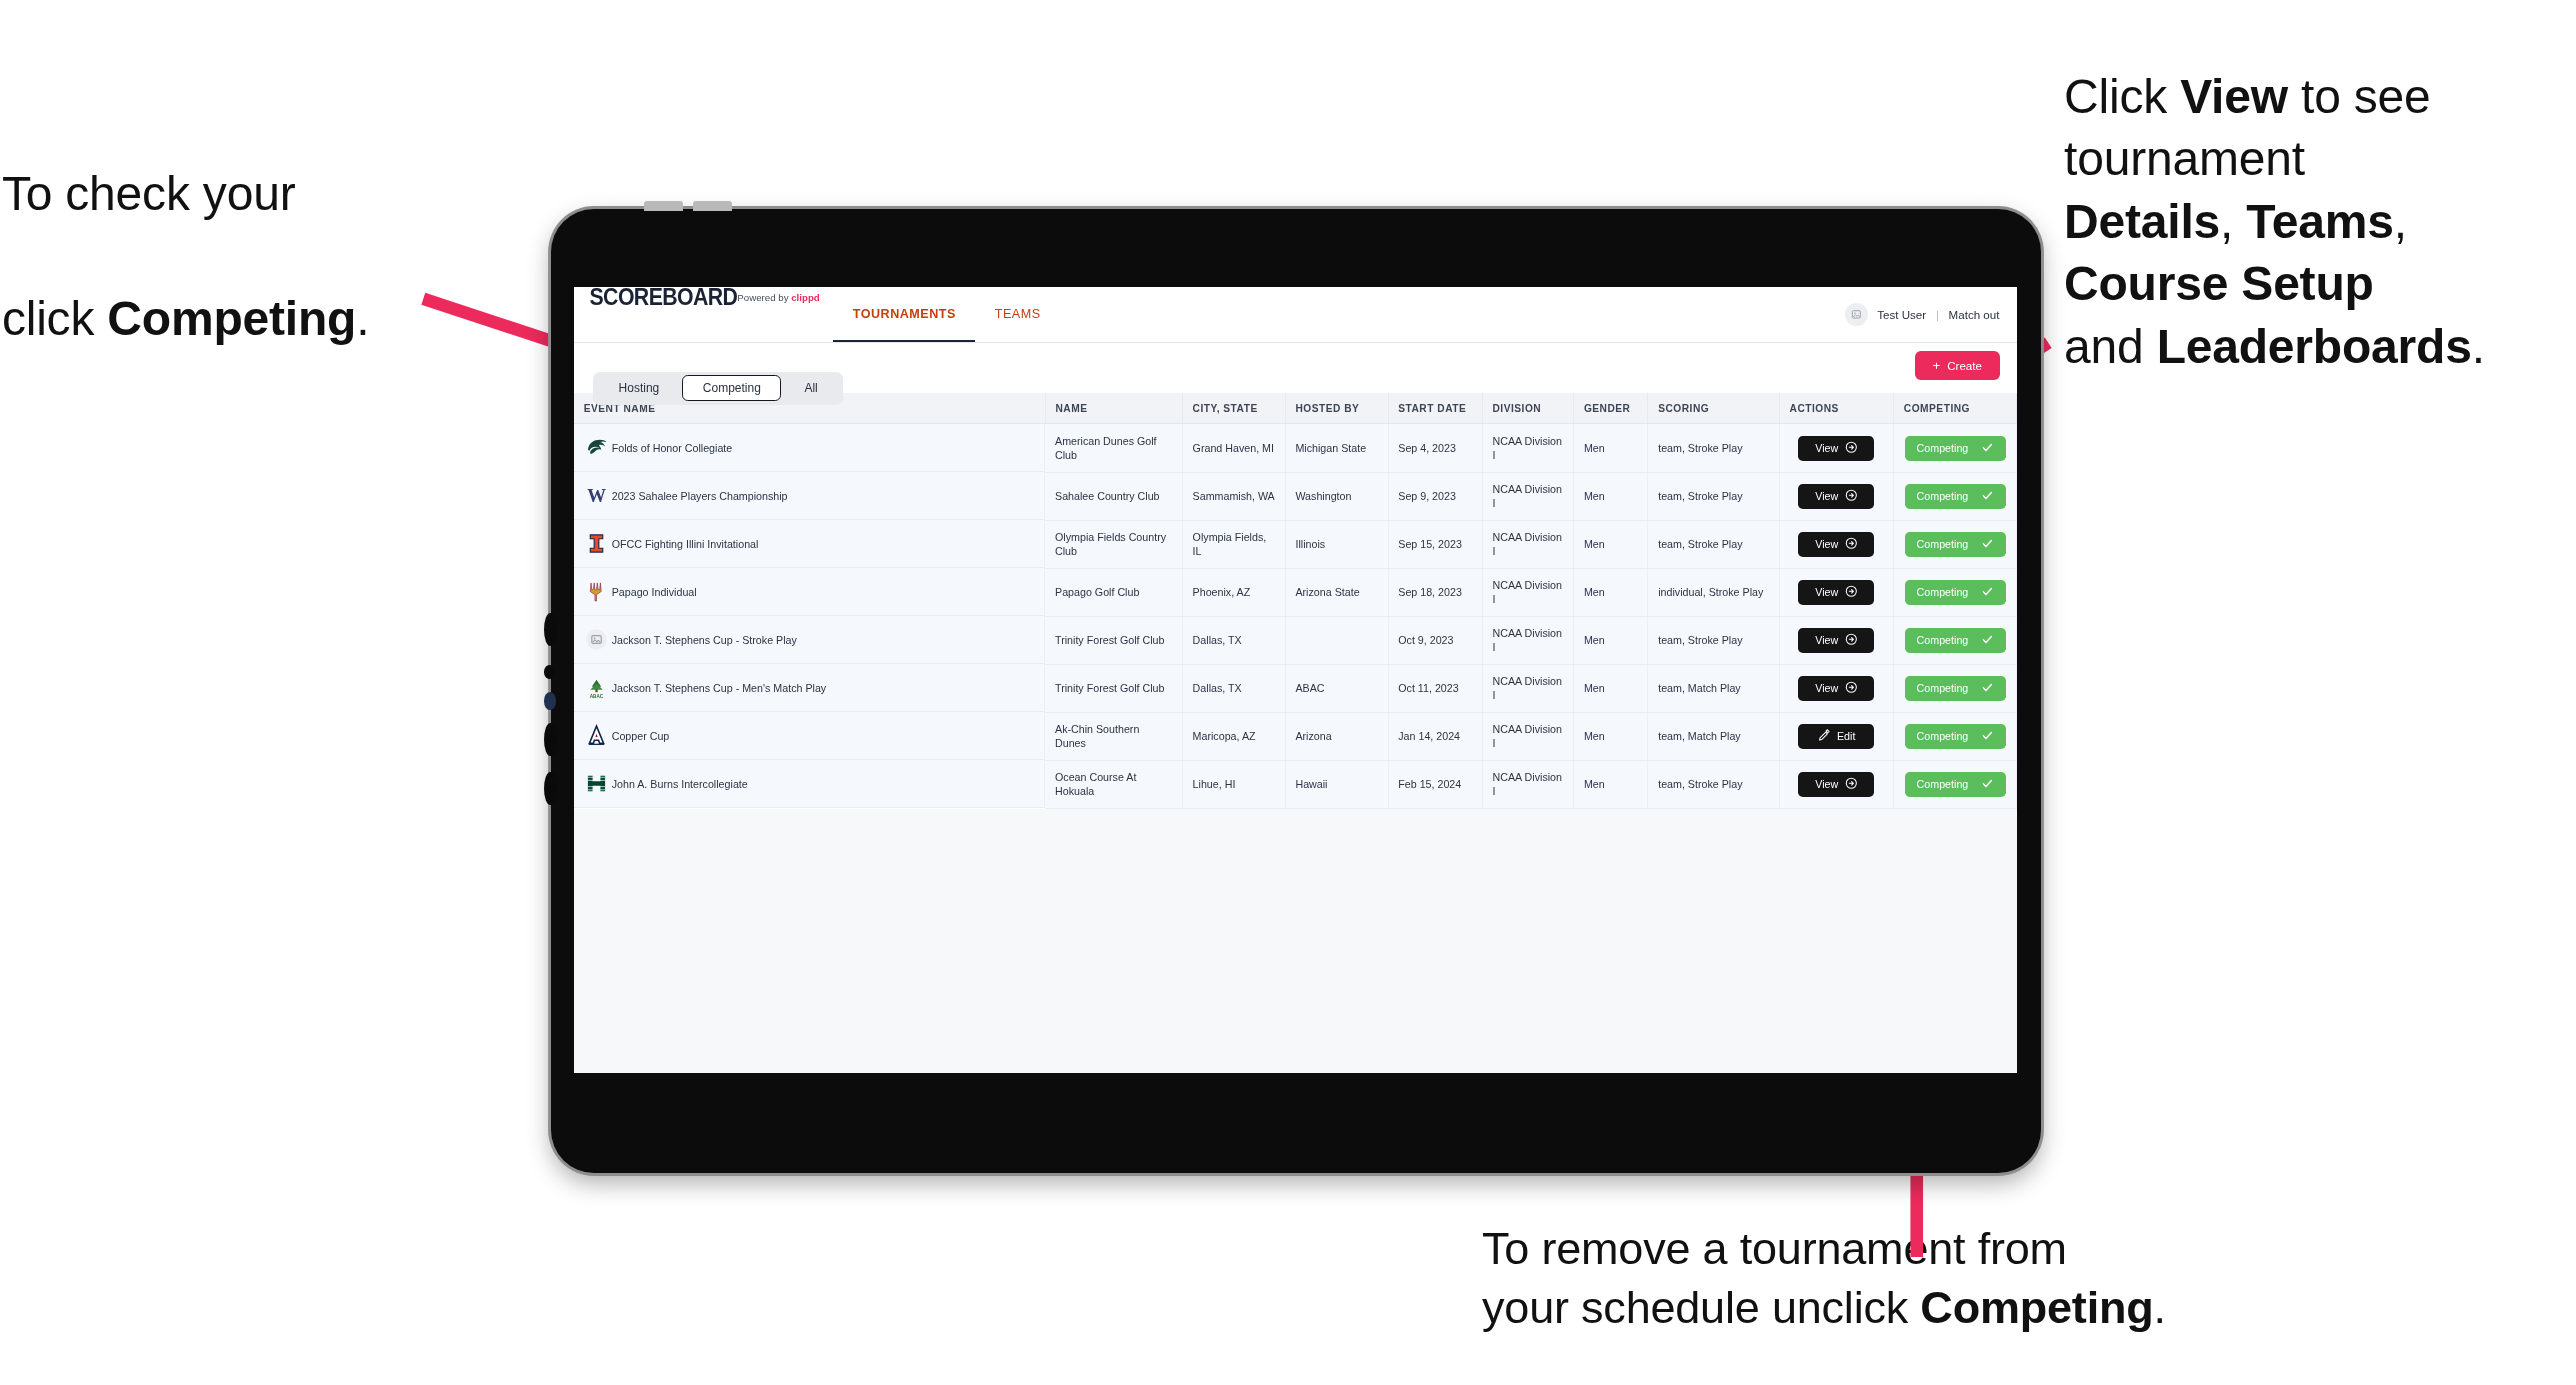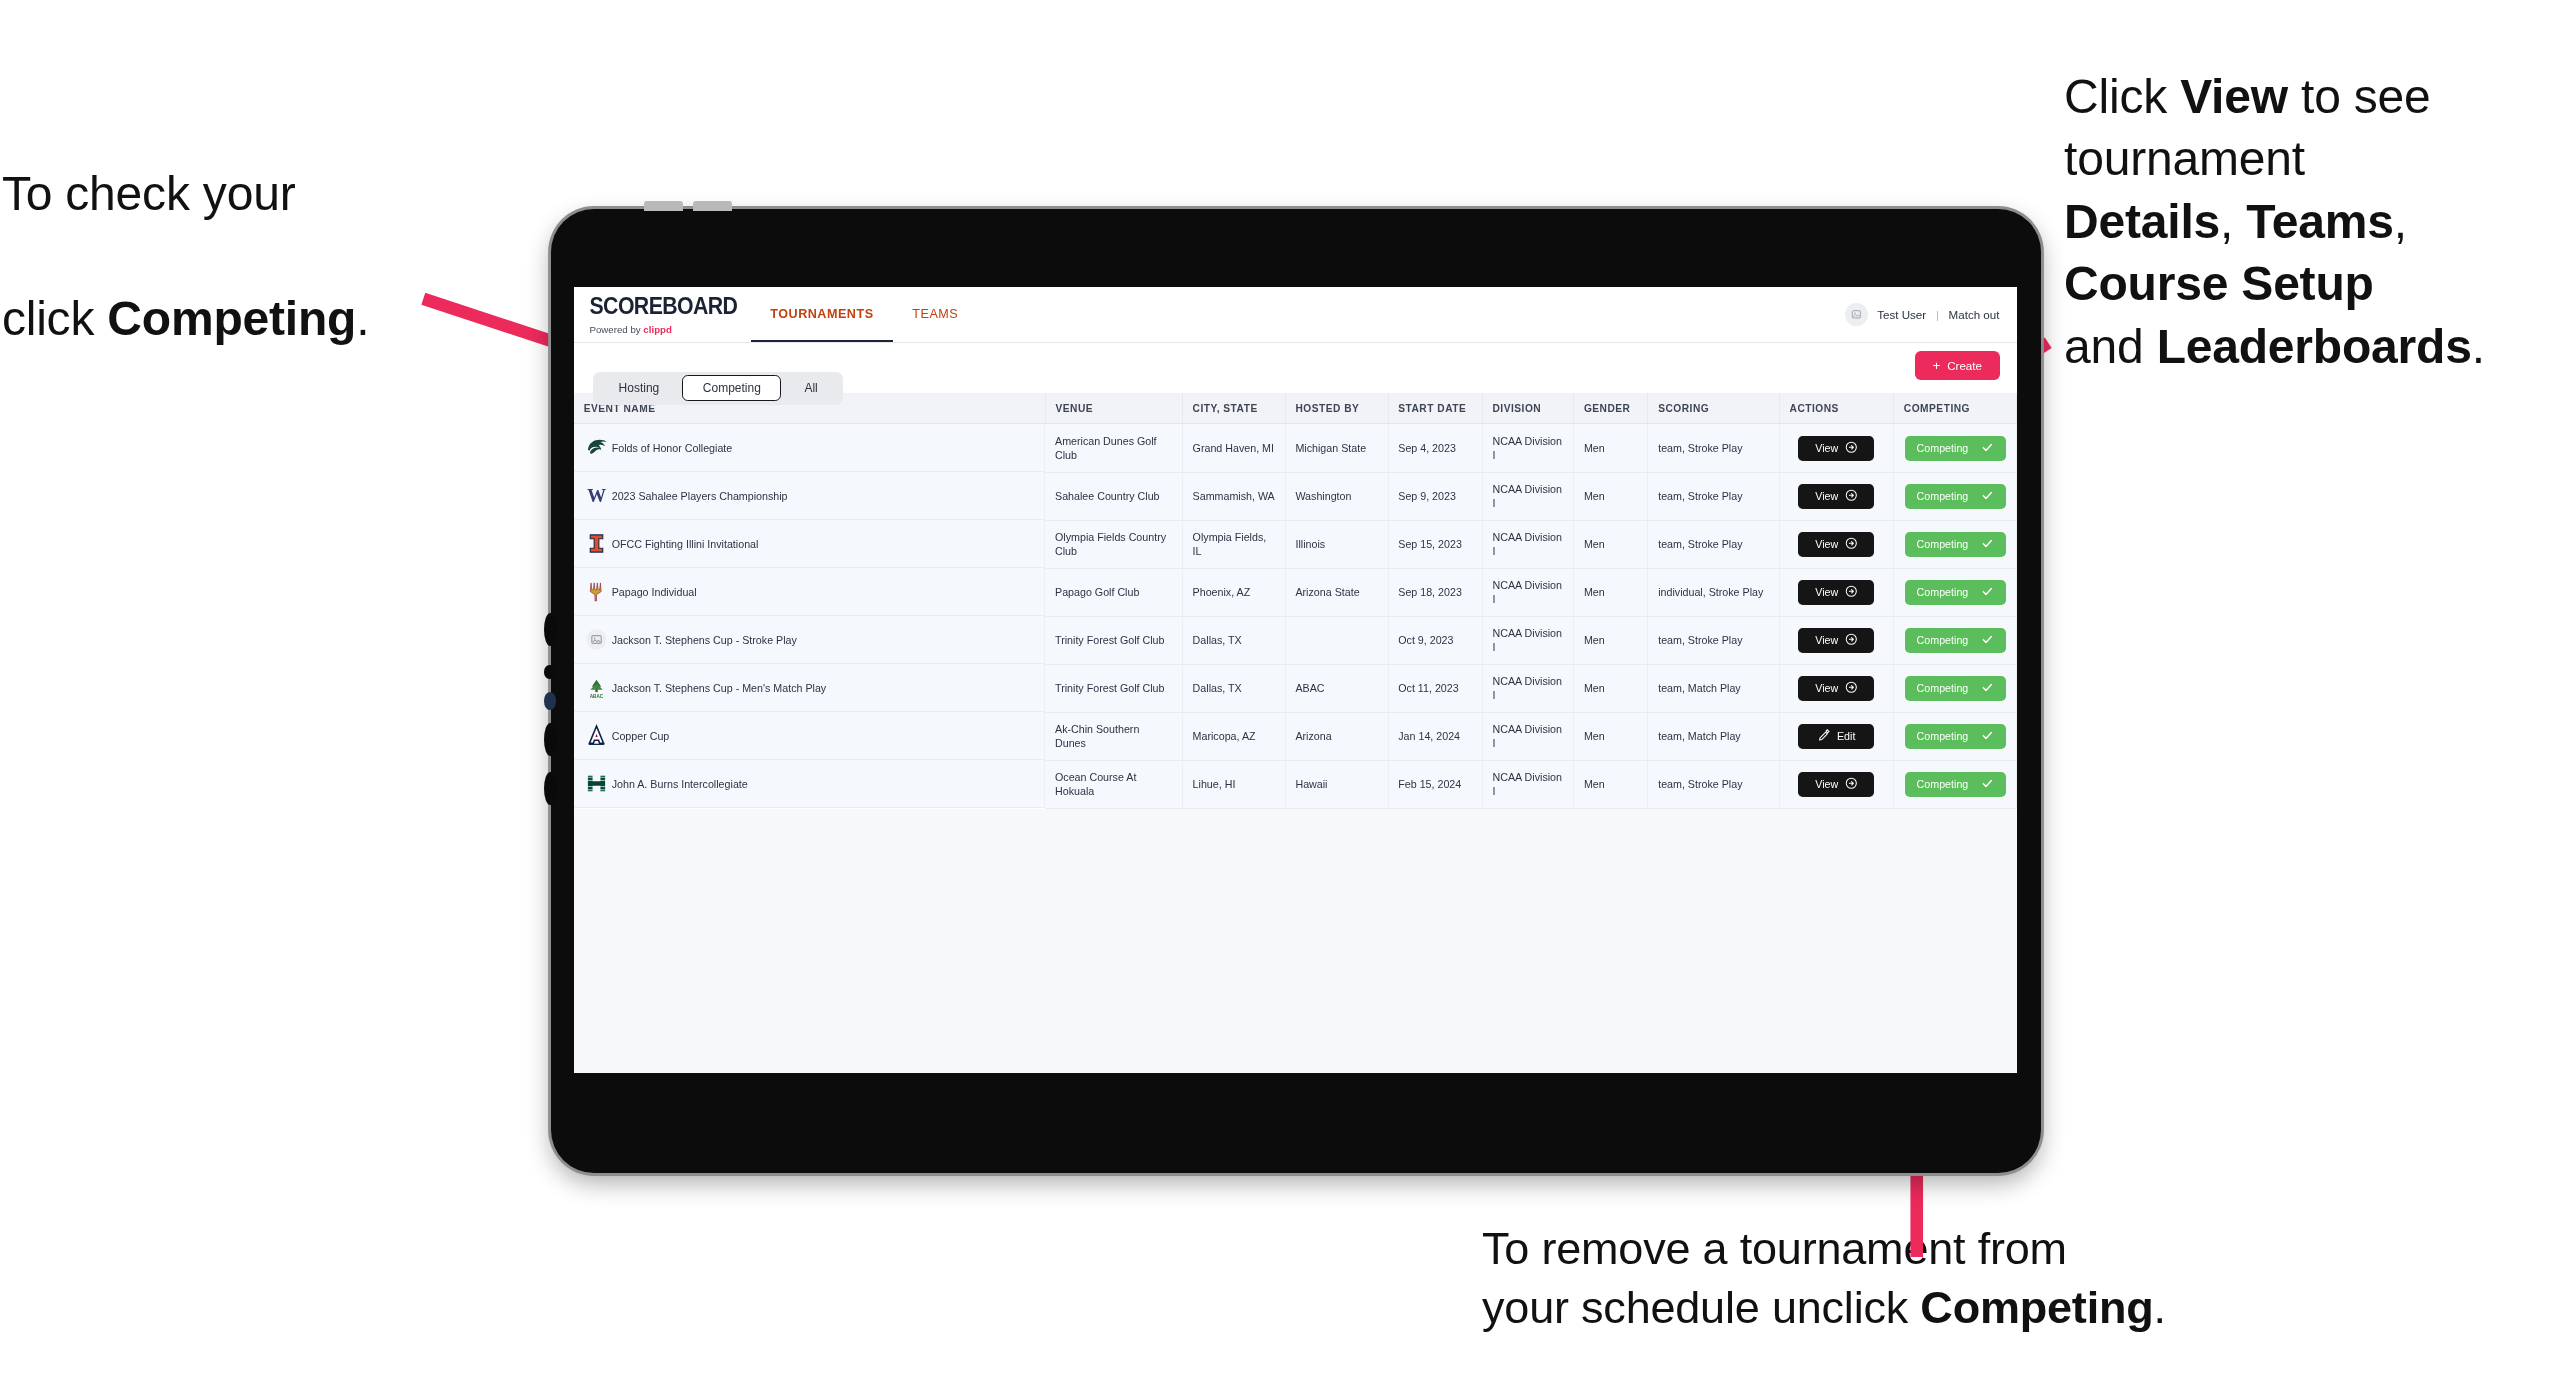--- a/index.html
+++ b/index.html
@@ -53,21 +53,21 @@
     position: absolute; left: 23px; top: 78px;
     width: 1443px; height: 786px;
     background: #f7f8fa; overflow: hidden;
   }
 
   
   #topbar {
     display:flex; align-items:stretch; height:56px;
     background:#ffffff; border-bottom:1px solid #e4e6ea;
   }
-  #brand { display:flex; flex-direction:column; justify-content:center;
+  #brand { display:flex; flex-direction:row; justify-content:center;
            padding:0 13.6px 0 15.5px; min-width:147px; }
   #brand-title { font-size:21.3px; font-weight:800; letter-spacing:-0.6px;
                  color:#1b2233; font-family:"Liberation Sans", sans-serif;
                  transform: scaleY(1.12); transform-origin: left center; }
   #brand-sub { font-size:9.7px; color:#444c5e; margin-top:4.8px; }
   #brand-sub .pink { color:#ec2b5c; font-weight:700; }
   .navtab { display:flex; align-items:center; padding:0 19.4px; font-size:12.6px;
             letter-spacing:0.5px; color:#c2410c; border-bottom:2.9px solid transparent; }
   .navtab.active { border-bottom-color:#1d2433; font-weight:600; }
   #topbar-spacer { flex:1; }
@@ -232,21 +232,21 @@
             <col class="w-date">
               <col class="w-div">
               <col class="w-gen">
               <col class="w-score">
             <col class="w-act">
               <col class="w-comp">
           </colgroup>
           <thead>
             <tr>
               <th>EVENT NAME</th>
-              <th>VENUE</th>
+              <th>NAME</th>
               <th>CITY, STATE</th>
               <th>HOSTED BY</th>
               <th>START DATE</th>
               <th>DIVISION</th>
               <th>GENDER</th>
               <th>SCORING</th>
               <th>ACTIONS</th>
               <th>COMPETING</th>
             </tr>
           </thead>

